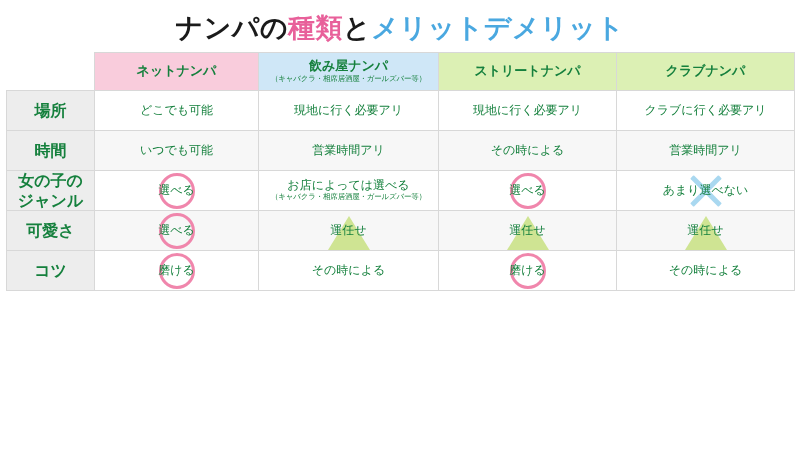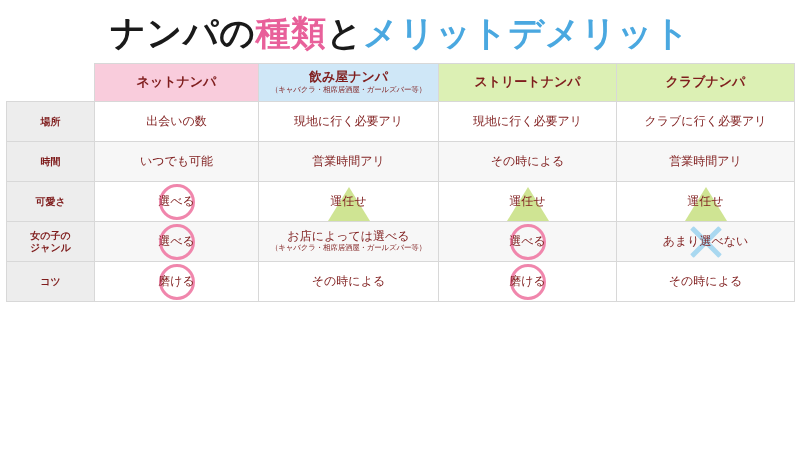--- a/index.html
+++ b/index.html
@@ -12,21 +12,21 @@
   }
   #root {
     width: 800px; height: 450px;
     position: relative;
     background: #ffffff;
   }
 
   
   .title {
     text-align: center;
-    font-size: 35px;
+    font-size: 27px;
     font-weight: 700;
     letter-spacing: 0.5px;
     padding-top: 10px;
     padding-bottom: 6px;
     white-space: nowrap;
     color: #1a1a1a;
   }
   .title .pink { color: #e8609a; }
   .title .blue { color: #4aa8e0; }
 
@@ -38,21 +38,21 @@
     border-collapse: collapse;
     width: 788px;
     margin: 0 auto;
     table-layout: fixed;
   }
   th, td {
     border: 1px solid #d8d8d8;
     text-align: center;
     vertical-align: middle;
     font-size: 12px;
-    color: #7f1d1d;
+    color: #15803d;
     padding: 0;
   }
   col.c0 { width: 88px; }
   col.c1 { width: 164px; }
   col.c2 { width: 180px; }
   col.c3 { width: 178px; }
   col.c4 { width: 178px; }
 
   thead th {
     height: 38px;
@@ -72,21 +72,21 @@
     display: block;
     font-size: 7.5px;
     font-weight: 400;
     margin-top: 1px;
     letter-spacing: -0.2px;
   }
 
   tbody th {
     background: #ededed;
     font-weight: 700;
-    font-size: 10px;
+    font-size: 16px;
     line-height: 1.2;
     height: 40px;
   }
   tbody td {
     height: 40px;
     position: relative;
   }
   tbody tr:nth-child(odd)  td { background: #ffffff; }
   tbody tr:nth-child(even) td { background: #f7f7f7; }
 
@@ -183,21 +183,21 @@
             <span>クラブナンパ</span>
           </th>
         </tr>
       </thead>
       <tbody>
 
         <tr>
           <th>場所</th>
           <td>
               <div class="cell">
-                <span class="txt">出会いの数</span>
+                <span class="txt">どこでも可能</span>
               </div>
             </td>
           <td>
               <div class="cell">
                 <span class="txt">現地に行く必要アリ</span>
               </div>
             </td>
           <td>
               <div class="cell">
                 <span class="txt">現地に行く必要アリ</span>
@@ -227,48 +227,20 @@
                 <span class="txt">その時による</span>
               </div>
             </td>
           <td>
               <div class="cell">
                 <span class="txt">営業時間アリ</span>
               </div>
             </td>
         </tr>
 
-
-        <tr>
-          <th>可愛さ</th>
-          <td>
-              <div class="cell">
-                <span class="mark circle"></span>
-                <span class="txt">選べる</span>
-              </div>
-            </td>
-          <td>
-              <div class="cell">
-                <span class="mark triangle"></span>
-                <span class="txt">運任せ</span>
-              </div>
-            </td>
-          <td>
-              <div class="cell">
-                <span class="mark triangle"></span>
-                <span class="txt">運任せ</span>
-              </div>
-            </td>
-          <td>
-              <div class="cell">
-                <span class="mark triangle"></span>
-                <span class="txt">運任せ</span>
-              </div>
-            </td>
-        </tr>
 
         <tr>
           <th>
             <span>女の子の</span><br>
             <span>ジャンル</span>
           </th>
           <td>
               <div class="cell">
                 <span class="mark circle"></span>
                 <span class="txt">選べる</span>
@@ -282,20 +254,48 @@
           <td>
               <div class="cell">
                 <span class="mark circle"></span>
                 <span class="txt">選べる</span>
               </div>
             </td>
           <td>
               <div class="cell">
                 <span class="mark cross"></span>
                 <span class="txt">あまり選べない</span>
+              </div>
+            </td>
+        </tr>
+
+        <tr>
+          <th>可愛さ</th>
+          <td>
+              <div class="cell">
+                <span class="mark circle"></span>
+                <span class="txt">選べる</span>
+              </div>
+            </td>
+          <td>
+              <div class="cell">
+                <span class="mark triangle"></span>
+                <span class="txt">運任せ</span>
+              </div>
+            </td>
+          <td>
+              <div class="cell">
+                <span class="mark triangle"></span>
+                <span class="txt">運任せ</span>
+              </div>
+            </td>
+          <td>
+              <div class="cell">
+                <span class="mark triangle"></span>
+                <span class="txt">運任せ</span>
               </div>
             </td>
         </tr>
 
         <tr>
           <th>コツ</th>
           <td>
               <div class="cell">
                 <span class="mark circle"></span>
                 <span class="txt">磨ける</span>

